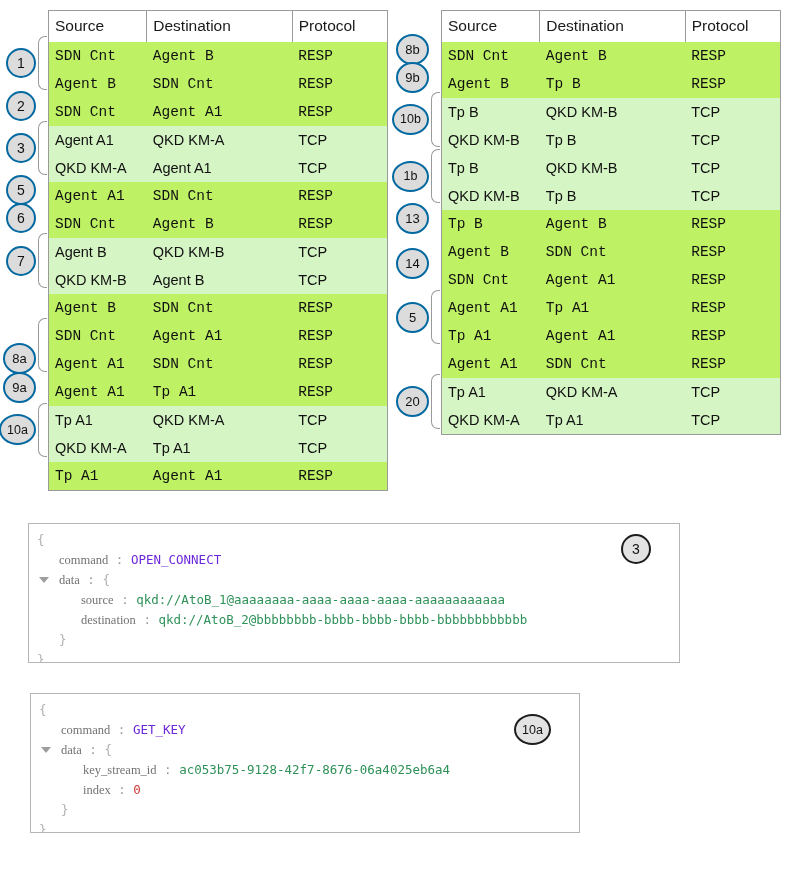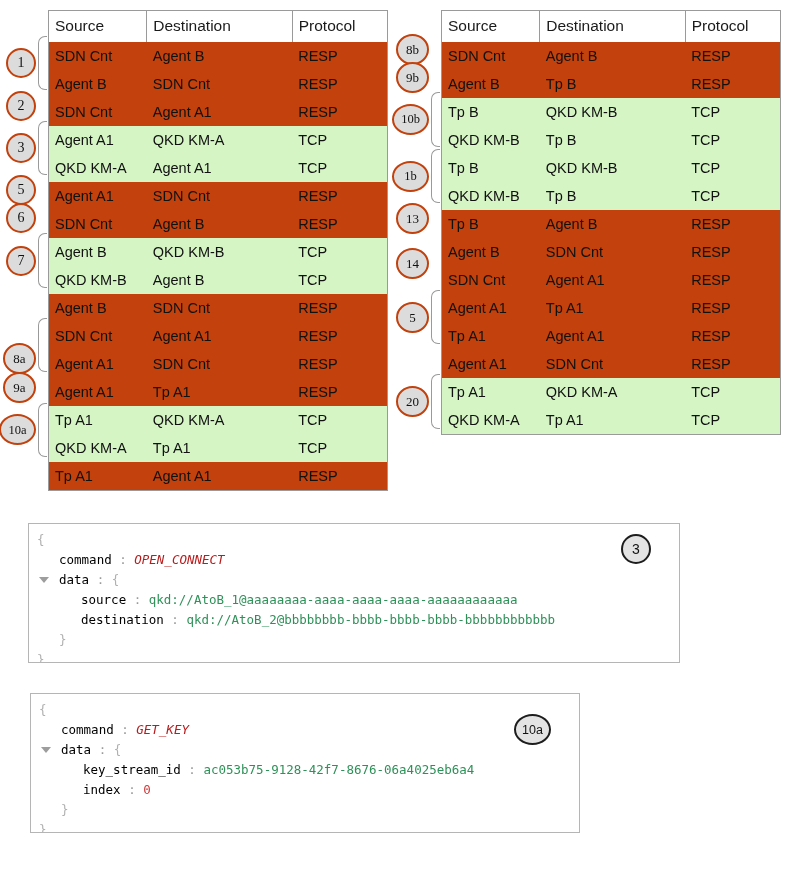--- a/index.html
+++ b/index.html
@@ -36,42 +36,41 @@
   .msg-table td {
     font-size: 14.5px;
     color: #111111;
     padding: 0 0 0 6px;
     height: 28px;
     line-height: 28px;
     vertical-align: middle;
     white-space: nowrap;
     overflow: hidden;
   }
-  tr.resp td { background: #c2410c; }
+  tr.resp td { background: #bef264; font-family: Liberation Mono, monospace; }
   tr.tcp  td { background: #d6f5c5; }
 
   
   .col-src  { width: 98px; }
   .col-dst  { width: 145px; }
   .col-prot { width: 95px; }
 
   
   .badge {
     position: absolute;
     border-radius: 50%;
     background: #dcdcdc;
-    border: 2px solid #c2410c;
+    border: 2px solid #0369a1;
     color: #111111;
     font-size: 13px;
     line-height: 1;
     display: flex;
     align-items: center;
     justify-content: center;
     box-sizing: border-box;
-    font-family: Liberation Serif, serif;
   }
   .badge.w1 { width: 30px; height: 30px; font-size: 14px; }
   .badge.w2 { width: 33px; height: 31px; font-size: 13px; }
   .badge.w3 { width: 37px; height: 31px; font-size: 12.5px; }
 
   
   .brace {
     position: absolute;
     border: 1.6px solid #9a9a9a;
     border-right: none;
@@ -91,24 +90,24 @@
     font-family: "DejaVu Sans Mono", monospace;
     font-size: 12.5px;
     line-height: 20px;
     color: #3f3f3f;
   }
   .json-line {
     white-space: pre;
     position: relative;
   }
   .jp-brace  { color: #b0b0b0; }
-  .jp-key    { color: #000000; }
+  .jp-key    { color: #737373; font-family: Liberation Serif, serif; }
   .jp-colon  { color: #9a9a9a; }
   .jp-str    { color: #2e9158; }
-  .jp-enum   { color: #b91c1c; font-style: italic; }
+  .jp-enum   { color: #6d28d9; }
   .jp-num    { color: #cc3b3b; }
   .tri {
     position: absolute;
     left: 10px;
     top: 7px;
     width: 0; height: 0;
     border-left: 5.5px solid transparent;
     border-right: 5.5px solid transparent;
     border-top: 6.5px solid #9d9d9d;
   }

